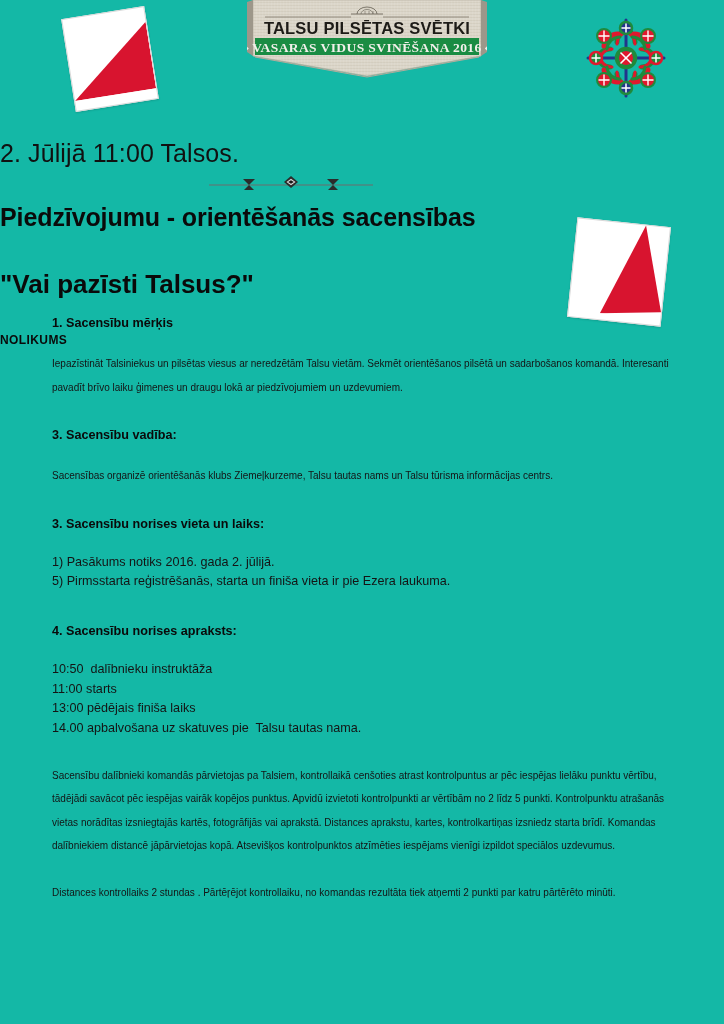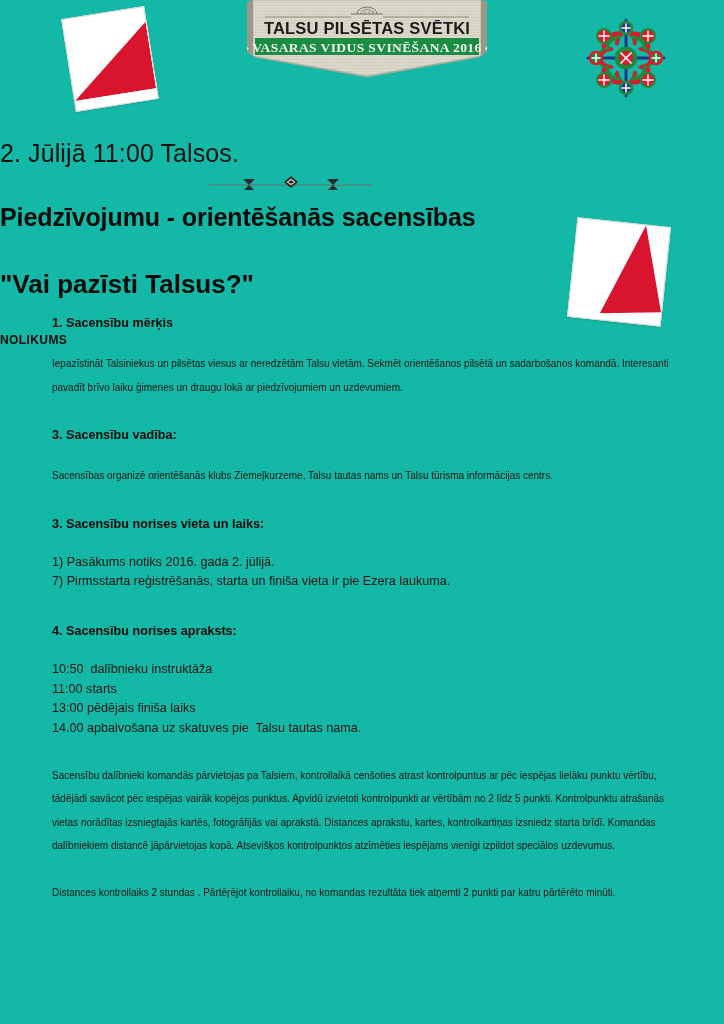--- a/index.html
+++ b/index.html
@@ -312,21 +312,21 @@
     <div class="gap-28"></div>
 
     <div class="sec-head">3. Sacensību vadība:</div>
     <p class="para">Sacensības organizē orientēšanās klubs Ziemeļkurzeme,  Talsu tautas nams un Talsu tūrisma informācijas centrs.</p>
 
     <div class="gap-28"></div>
 
     <div class="sec-head">3. Sacensību norises vieta un laiks:</div>
     <div class="list">
       <div class="row">1) Pasākums notiks 2016. gada 2. jūlijā.</div>
-      <div class="row">7) Pirmsstarta reģistrēšanās, starta un finiša vieta ir pie Ezera laukuma.</div>
+      <div class="row">5) Pirmsstarta reģistrēšanās, starta un finiša vieta ir pie Ezera laukuma.</div>
     </div>
 
     <div class="gap-32"></div>
 
     <div class="sec-head">4. Sacensību norises apraksts:</div>
     <div class="list">
       <div class="row">10:50  dalībnieku instruktāža</div>
       <div class="row">11:00 starts</div>
       <div class="row">13:00 pēdējais finiša laiks</div>
       <div class="row">14.00 apbalvošana uz skatuves pie  Talsu tautas nama.</div>

